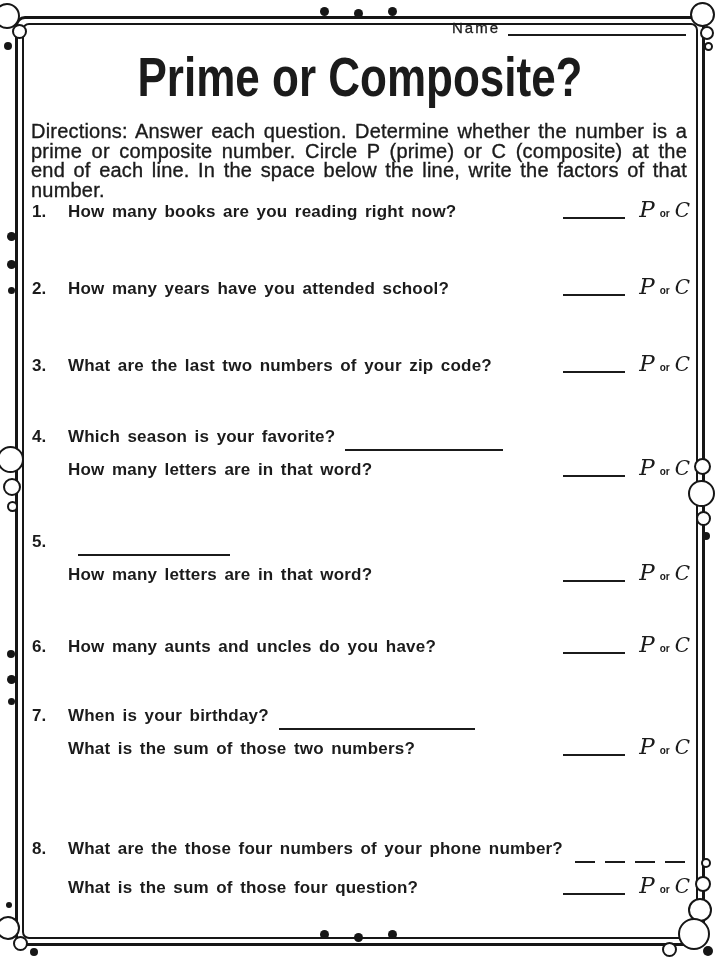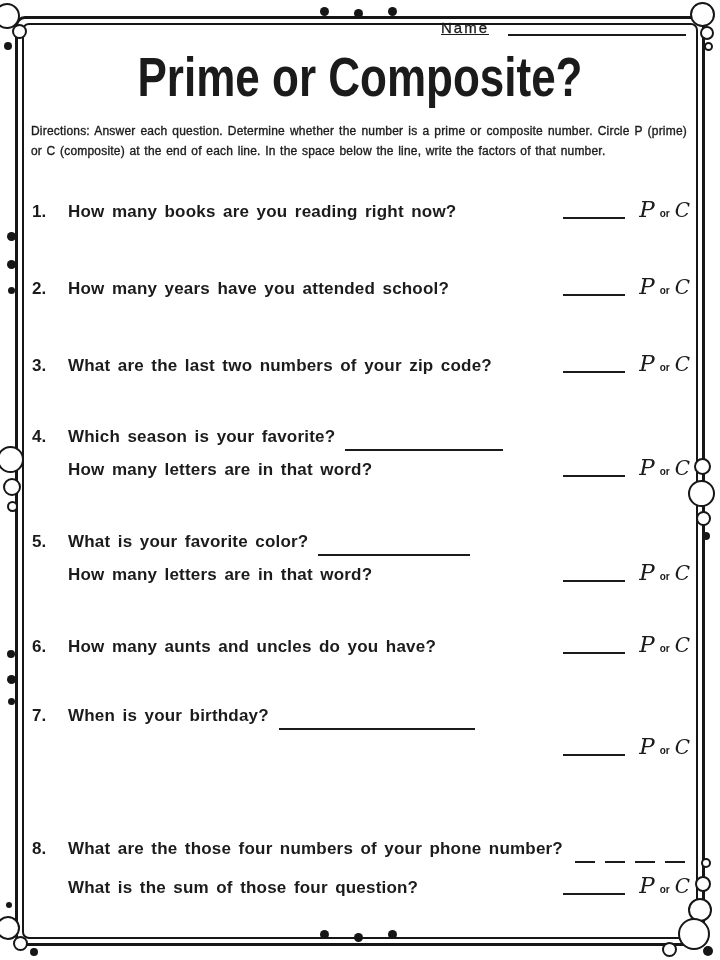--- a/index.html
+++ b/index.html
@@ -10,30 +10,30 @@
   
   .border-outer { position:absolute; left:15px; top:16px; right:15px; bottom:14px;
     border:3px solid #161616; border-radius:10px; }
   .border-inner { position:absolute; left:22px; top:23px; right:22px; bottom:21px;
     border:2px solid #161616; border-radius:7px; }
 
   
   .circ { position:absolute; border:2.5px solid #161616; border-radius:50%; background:#fff; box-sizing:border-box; }
   .dot  { position:absolute; background:#161616; border-radius:50%; }
 
-  .name-row { position:absolute; top:18px; right:34px; display:flex; align-items:flex-end; gap:19px;text-decoration:underline; }
+  .name-row { position:absolute; top:18px; right:34px; display:flex; align-items:flex-end; gap:8px; }
   .name-label { font-size:15px; letter-spacing:2px; -webkit-text-stroke:0.3px #1b1b1b; }
   .name-line { width:178px; height:16px; border-bottom:2px solid #1b1b1b; }
 
   .title { position:absolute; top:46px; left:0; width:100%; text-align:center;
     font-size:44px; font-weight:bold; letter-spacing:0px;
     transform:scaleY(1.25); transform-origin:center top; white-space:nowrap; }
 
   .directions { position:absolute; top:122px; left:31px; right:33px;
-    font-size:12px; line-height:19.5px; text-align:justify;
+    font-size:20px; line-height:19.5px; text-align:justify;
     letter-spacing:0.2px; word-spacing:1px; -webkit-text-stroke:0.35px #1b1b1b; }
 
   .question { position:absolute; left:32px; right:30px; font-weight:bold; font-size:17px; }
   .q-line { display:flex; align-items:baseline; height:27px; }
   .q-num, .q-indent { width:36px; flex:none; }
   .q-text { white-space:nowrap; letter-spacing:0.2px; word-spacing:2.5px; }
 
   .inline-blank { flex:none; height:14px; border-bottom:2px solid #1b1b1b; margin-left:10px; align-self:flex-end; margin-bottom:3px; }
   .answer-group { margin-left:auto; display:flex; align-items:baseline; }
   .answer-blank { width:62px; height:14px; border-bottom:2px solid #1b1b1b; align-self:flex-end; margin-bottom:3px; }
@@ -169,21 +169,20 @@
           <span class="or">or</span>
           <span class="c">C</span>
         </span>
       </span>
     </div>
   </div>
 
   <div class="question" style="top:532px;">
     <div class="q-line">
       <span class="q-num">5.</span>
-      <span class="q-text">What is your favorite color?</span>
       <span class="inline-blank" style="width:152px;"></span>
     </div>
     <div class="q-line">
       <span class="q-indent"></span>
       <span class="q-text">How many letters are in that word?</span>
       <span class="answer-group">
         <span class="answer-blank"></span>
         <span class="porc">
           <span class="p">P</span>
           <span class="or">or</span>
@@ -209,20 +208,21 @@
   </div>
 
   <div class="question" style="top:706px;">
     <div class="q-line">
       <span class="q-num">7.</span>
       <span class="q-text">When is your birthday?</span>
       <span class="inline-blank" style="width:196px;"></span>
     </div>
     <div class="q-line">
       <span class="q-indent"></span>
+      <span class="q-text">What is the sum of those two numbers?</span>
       <span class="answer-group">
         <span class="answer-blank"></span>
         <span class="porc">
           <span class="p">P</span>
           <span class="or">or</span>
           <span class="c">C</span>
         </span>
       </span>
     </div>
   </div>

